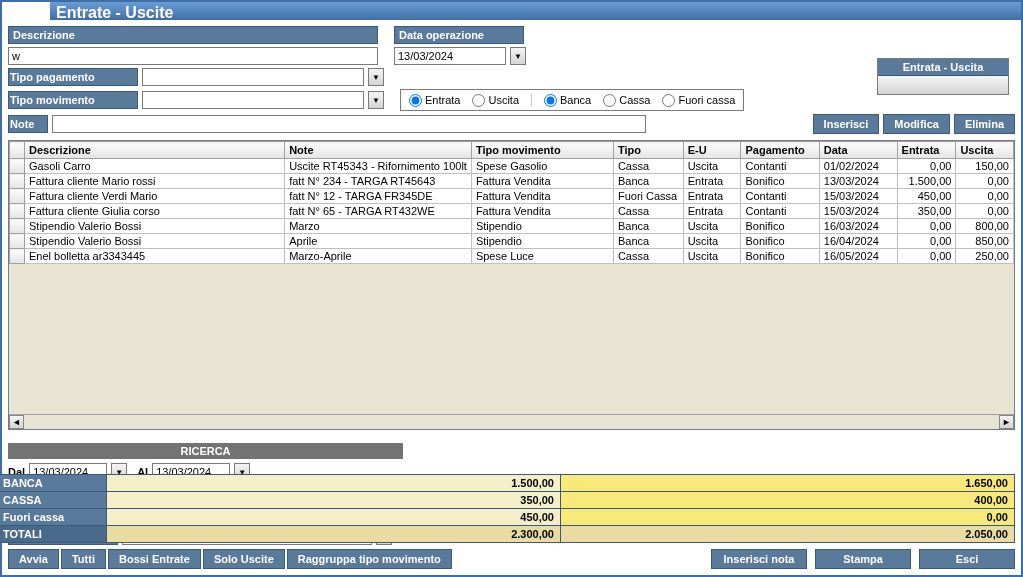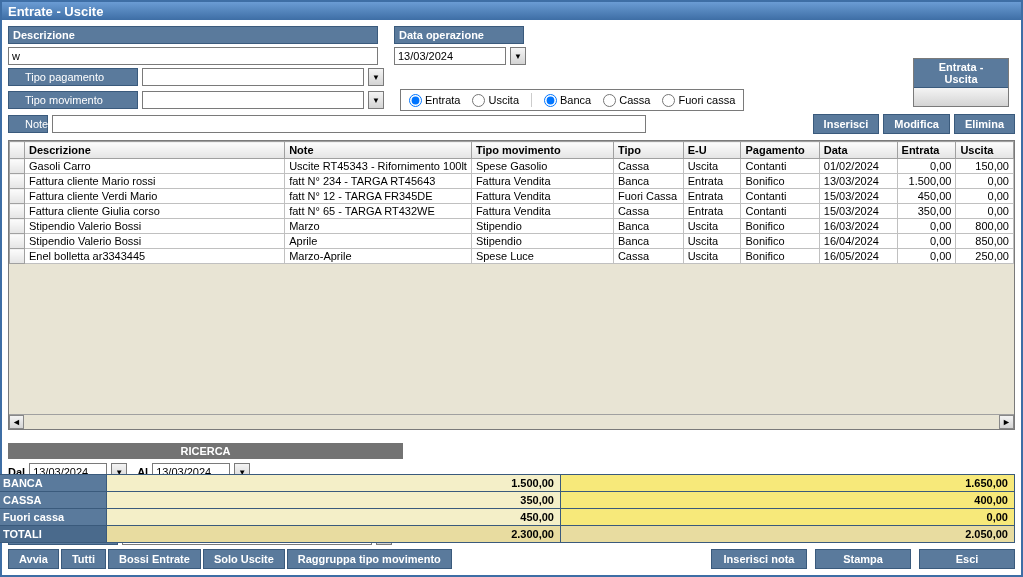--- a/index.html
+++ b/index.html
@@ -1,22 +1,22 @@
 <!DOCTYPE html>
 <html><head>
 <meta charset="utf-8">
 <style>
 * { box-sizing: border-box; margin: 0; padding: 0; }
 body { font-family: Tahoma, Arial, sans-serif; font-size: 11px; background: #fff; overflow: hidden; }
 .window { width: 1023px; height: 577px; border: 2px solid #3e6ea5; background: #fff; position: relative; }
-.titlebar { height: 18px; background: linear-gradient(#6b9cd4, #3e6ea5); color: #fff; padding: 2px 6px; font-weight: bold; font-size: 13px; }
+.titlebar { height: 18px; background: linear-gradient(#6b9cd4, #3e6ea5); color: #fff; padding: 2px 6px; font-weight: bold; font-size: 16px; margin-left: 48px; }
 .content { padding: 6px; }
 
 .label-header { background: #5a7a9c; color: #fff; padding: 2px 4px; font-weight: bold; display: inline-block; border: 1px solid #3a5a7c; }
-.label-side { background: #5a7a9c; color: #fff; padding: 2px 16px; font-weight: normal; display: inline-block; border: 1px solid #3a5a7c; white-space: nowrap; }
+.label-side { background: #5a7a9c; color: #fff; padding: 2px 1px; font-weight: bold; display: inline-block; border: 1px solid #3a5a7c; white-space: nowrap; }
 
 .row { display: flex; align-items: center; gap: 4px; margin-bottom: 3px; }
 .text-input { border: 1px solid #7a7a7a; background: #fff; padding: 1px 3px; font-size: 11px; font-family: inherit; height: 18px; }
 .combo-btn { width: 16px; height: 18px; background: linear-gradient(#f4f4f4,#d4d4d4); border: 1px solid #7a7a7a; display: inline-flex; align-items: center; justify-content: center; cursor: pointer; }
 
 .radio-group { border: 1px solid #7a7a7a; padding: 3px 8px; display: flex; gap: 12px; align-items: center; background: #fff; }
 .radio-item { display: flex; align-items: center; gap: 3px; }
 .radio-item input { margin: 0; }
 
 .btn { background: #5a7a9c; color: #fff; border: 1px solid #3a5a7c; padding: 3px 10px; font-weight: bold; font-size: 11px; cursor: pointer; font-family: inherit; }
@@ -69,21 +69,21 @@
       <div style="width:8px"></div>
       <input class="text-input" style="width: 112px;" value="13/03/2024">
         <span class="combo-btn tri-down"></span>
     </div>
 
     <div class="row">
       <div class="label-side" style="width:130px">Tipo pagamento</div>
       <input class="text-input" style="width: 222px;">
         <span class="combo-btn tri-down"></span>
       <div style="flex:1"></div>
-      <div class="eu-box" style="position:absolute; right:12px; top:56px; width:96px">
+      <div class="eu-box" style="position:absolute; right:12px; top:56px; width:132px">
         <div class="eu-header">Entrata - Uscita</div>
         <div class="eu-body"></div>
       </div>
     </div>
 
     <div class="row">
       <div class="label-side" style="width:130px">Tipo movimento</div>
       <input class="text-input" style="width: 222px;">
         <span class="combo-btn tri-down"></span>
       <div style="width:8px"></div>

